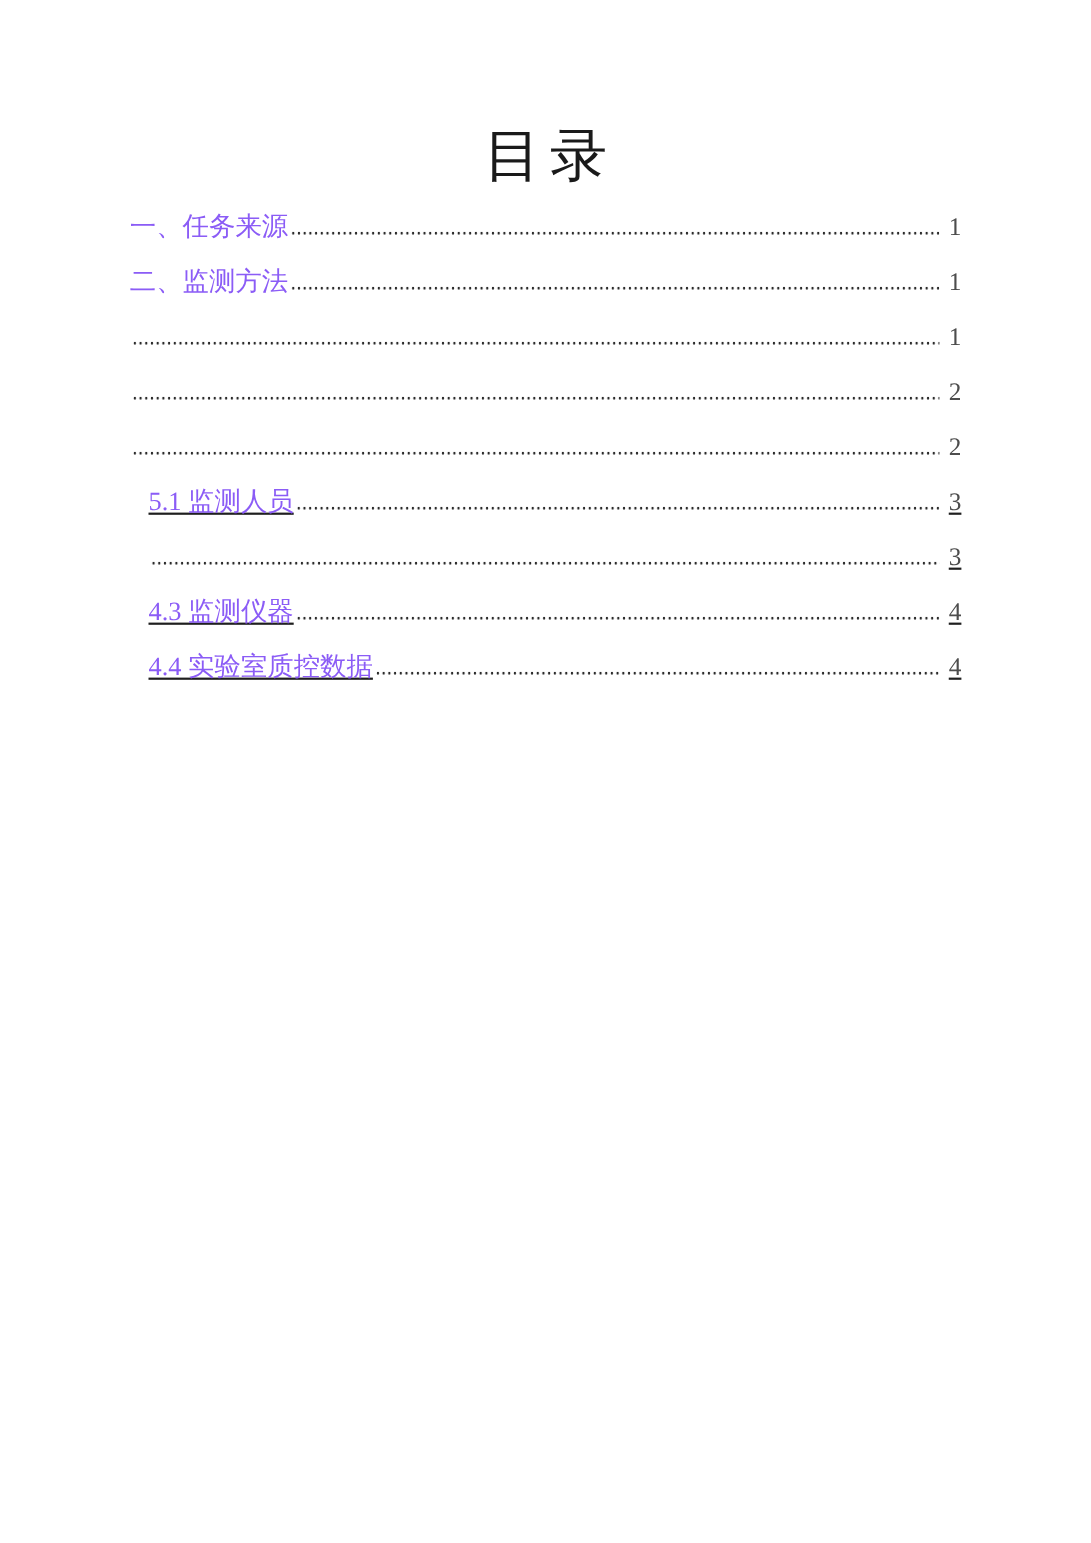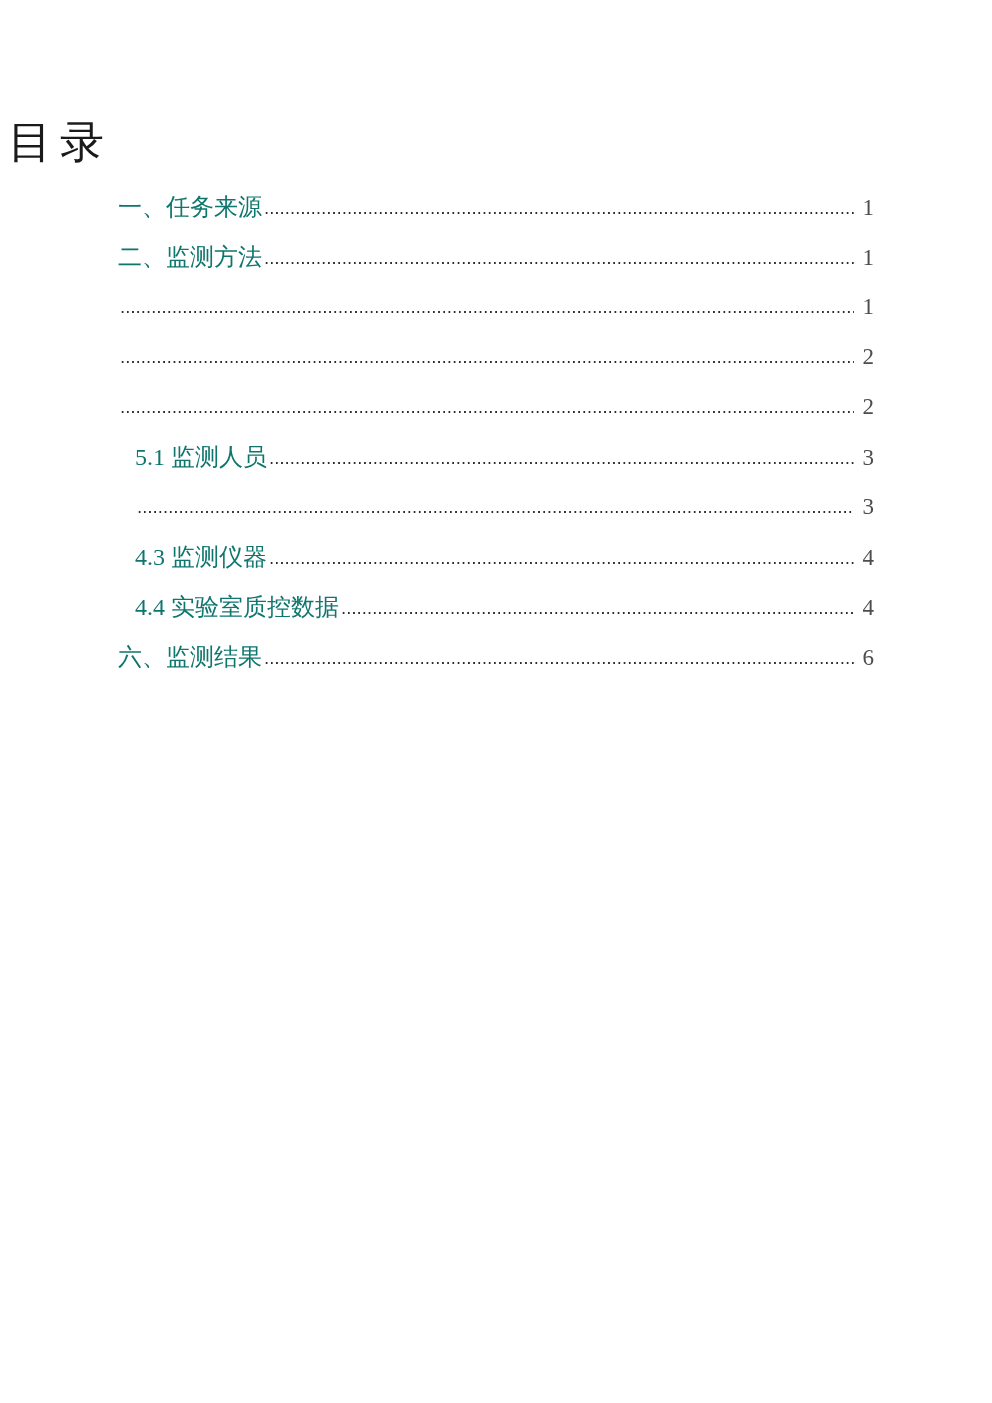--- a/index.html
+++ b/index.html
@@ -12,44 +12,45 @@
     width: 992px;
     height: 1403px;
     background: #ffffff;
     overflow: hidden;
     font-family: "Liberation Serif", "DejaVu Serif", serif;
     color: #1f1f1f;
   }
   .doc-title {
     margin: 118px 0 0 0;
     line-height: 50px;
-    font-size: 44px;
+    font-size: 52px;
     font-weight: normal;
-    text-align: left;
+    text-align: center;
     letter-spacing: 8px;
     padding-left: 8px; 
     color: #1a1a1a;
   }
   .toc {
     margin: 14px 118px 0 118px; 
   }
   .toc-row {
     display: flex;
     align-items: baseline;
     height: 50px;
     line-height: 50px;
     font-size: 24px;
     white-space: nowrap;
   }
   .toc-row.level-2 {
     padding-left: 17px;
+    text-decoration: underline;
   }
   .toc-label {
     flex: 0 0 auto;
-    color: #0f766e;
+    color: #8b5cf6;
     text-align: center;
   }
   .toc-dots {
     flex: 1 1 auto;
     height: 4px;
     margin: 0 4px 0 2px;
     background-image: radial-gradient(circle, #2b2b2b 1.05px, rgba(0,0,0,0) 1.35px);
     background-size: 5.2px 4px;
     background-repeat: repeat-x;
     background-position: left bottom;
@@ -103,19 +104,14 @@
       <div class="toc-row level-2">
     <span class="toc-label">4.3 监测仪器</span>
     <span class="toc-dots"></span>
     <span class="toc-page">4</span>
   </div>
       <div class="toc-row level-2">
     <span class="toc-label">4.4 实验室质控数据</span>
     <span class="toc-dots"></span>
     <span class="toc-page">4</span>
   </div>
-      <div class="toc-row level-1">
-    <span class="toc-label">六、监测结果</span>
-    <span class="toc-dots"></span>
-    <span class="toc-page">6</span>
-  </div>
     </div>
 </div>
 
 </body></html>

